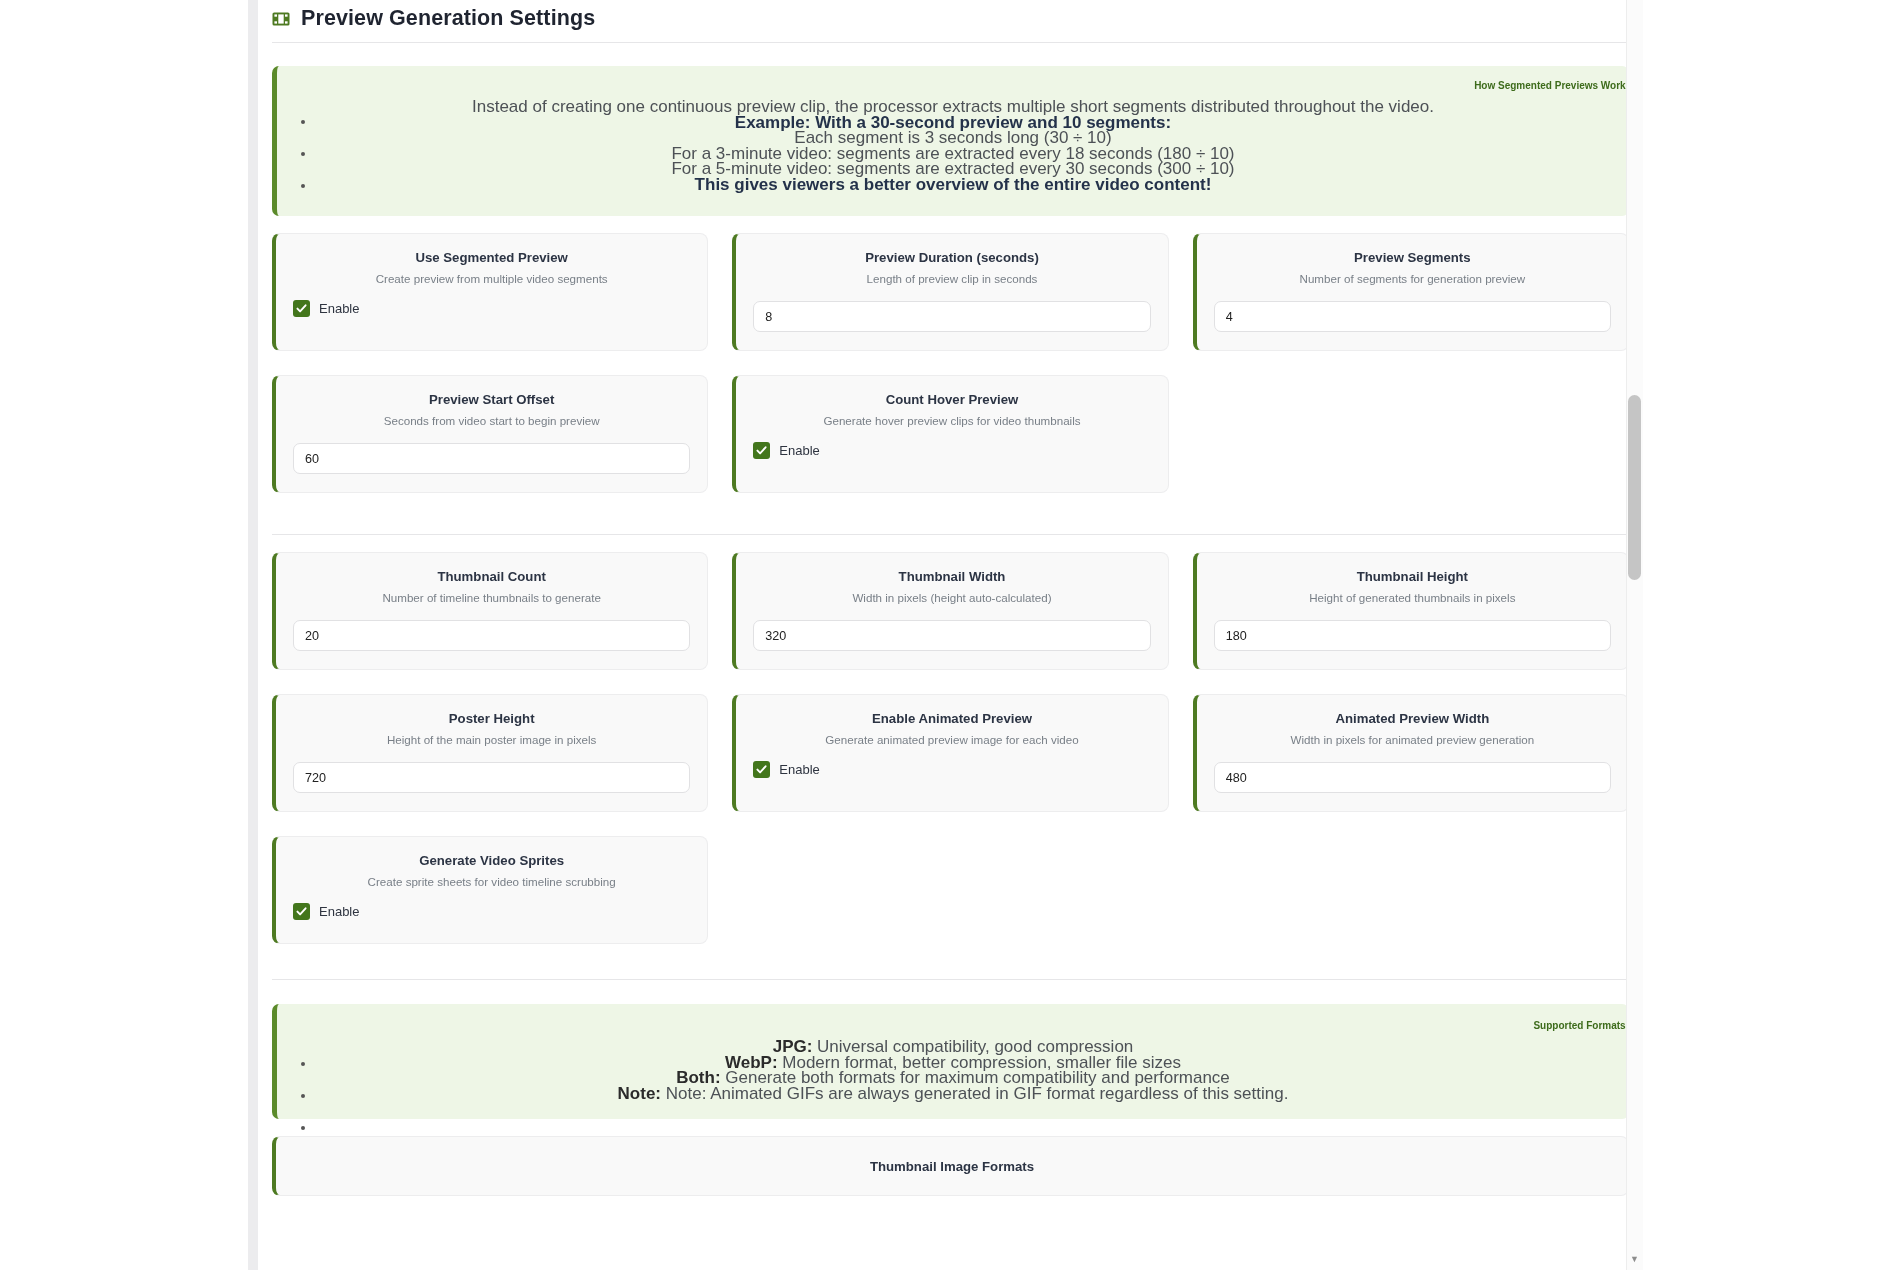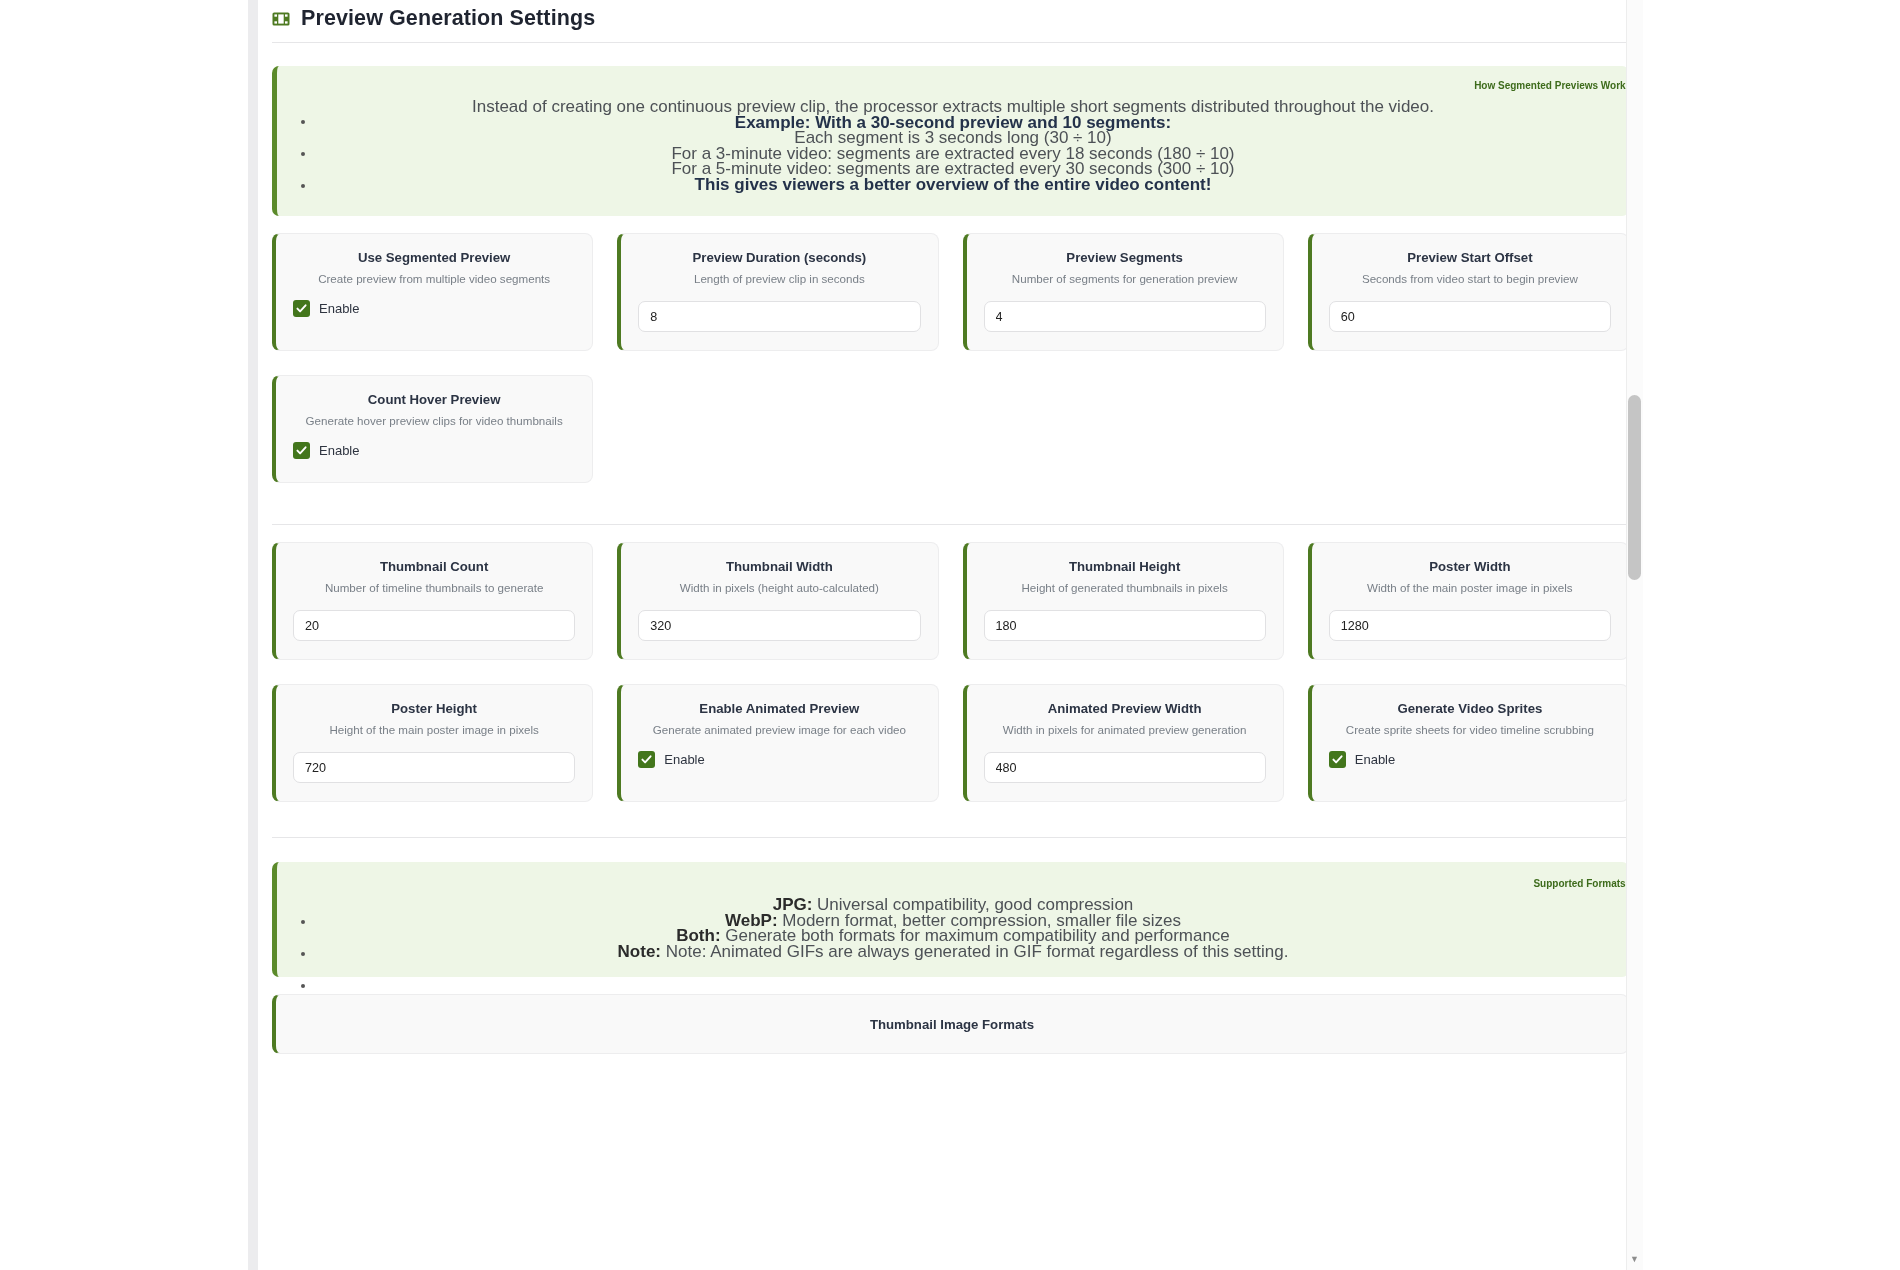--- a/index.html
+++ b/index.html
@@ -138,21 +138,21 @@
     font-size: 17px;
     color: #4d5156;
     line-height: 15.6px;
   }
   .info-lines .bold { font-weight: 700; color: #2b2b2b; }
   .info-lines .strongline { font-weight: 700; color: #24324a; }
 
   
   .grid {
     display: grid;
-    grid-template-columns: repeat(4, 1fr);
+    grid-template-columns: repeat(3, 1fr);
     column-gap: 32px;
     row-gap: 14px;
     margin-top: 17px;
     gap: 24px;
   }
   .card {
     background: #f9f9f9;
     border: 1px solid #ededee;
     border-left: 4px solid #4e7a22;
     border-radius: 8px;
@@ -327,25 +327,20 @@
           <div class="card-desc">Width in pixels (height auto-calculated)</div>
           <input class="card-input" value="320" style="">
         </div>
 
         <div class="card">
           <div class="card-title">Thumbnail Height</div>
           <div class="card-desc">Height of generated thumbnails in pixels</div>
           <input class="card-input" value="180" style="">
         </div>
 
-        <div class="card">
-          <div class="card-title">Poster Width</div>
-          <div class="card-desc">Width of the main poster image in pixels</div>
-          <input class="card-input" value="1280" style="">
-        </div>
 
         <div class="card">
           <div class="card-title">Poster Height</div>
           <div class="card-desc">Height of the main poster image in pixels</div>
           <input class="card-input" value="720" style="">
         </div>
 
         <div class="card">
           <div class="card-title">Enable Animated Preview</div>
           <div class="card-desc">Generate animated preview image for each video</div>

